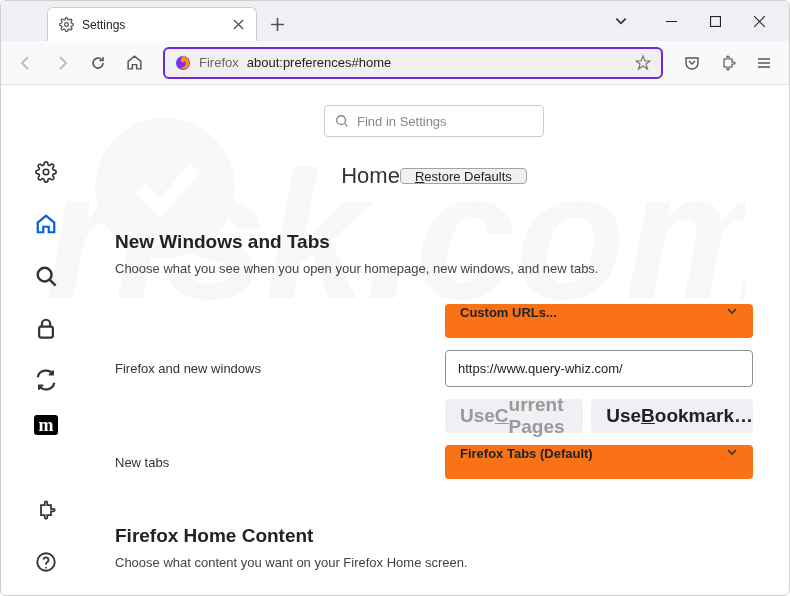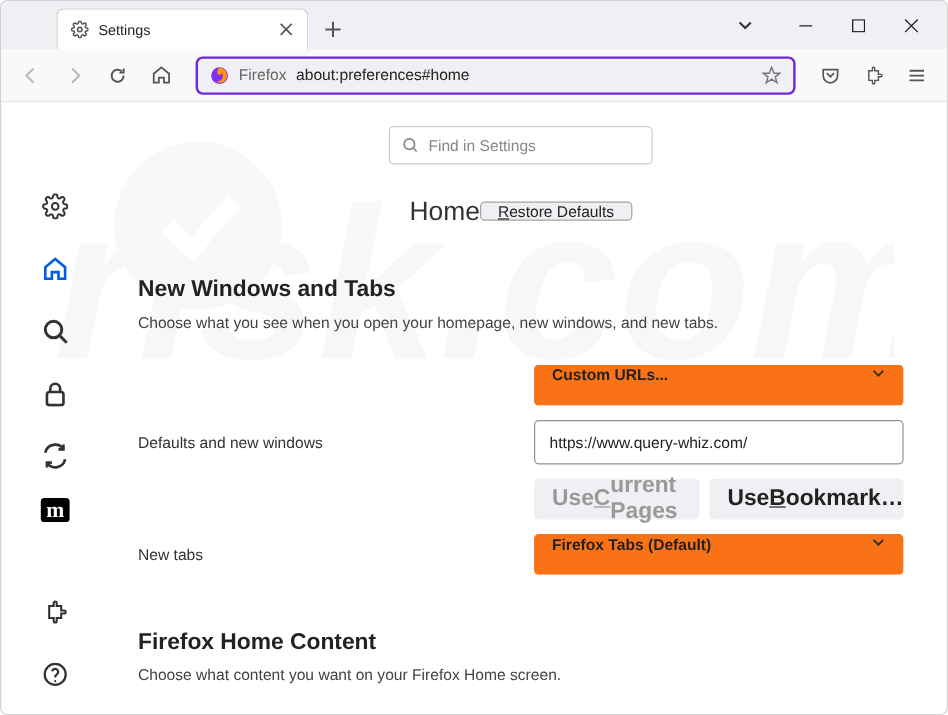--- a/index.html
+++ b/index.html
@@ -247,21 +247,21 @@
         <div class="select">
           <span>Custom URLs...</span>
           <svg width="12" height="12" viewBox="0 0 12 12">
               <path d="M2 4 L6 8 L10 4" stroke="#333" stroke-width="1.6" fill="none"></path>
             </svg>
         </div>
       </div>
     </div>
 
     <div class="form-row">
-      <div class="form-label">Defaults and new windows</div>
+      <div class="form-label">Firefox and new windows</div>
       <div class="form-ctrl">
         <input class="text-input" value="https://www.query-whiz.com/" style="">
       </div>
     </div>
 
     <div class="form-row">
       <div class="form-label"></div>
       <div class="form-ctrl">
         <div class="btn-row" style="margin-top:0">
           <div class="btn disabled">Use <span class="u">C</span>urrent Pages</div>

